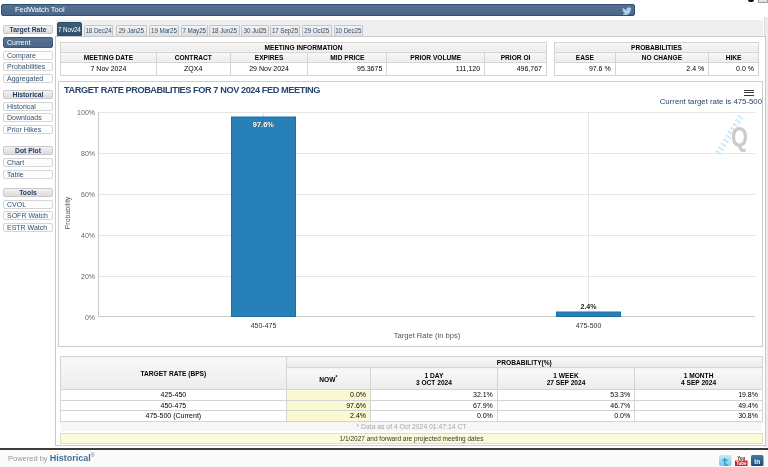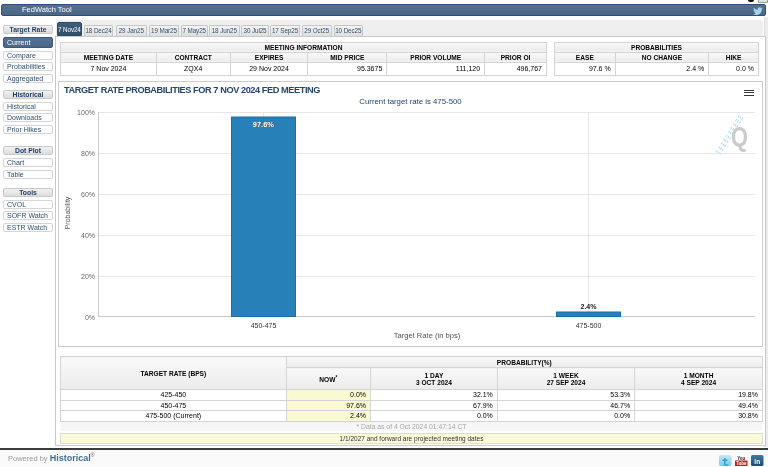--- a/index.html
+++ b/index.html
@@ -1,19 +1,19 @@
 <!DOCTYPE html>
 <html><head>
 <meta charset="utf-8">
 <style>
 * { margin:0; padding:0; box-sizing:border-box; }
 html,body { width:768px; height:467px; background:#fff; font-family:"Liberation Sans", sans-serif; overflow:hidden; }
 .abs { position:absolute; }
 
-#titlebar { left:1px; top:4px; width:765px; height:12px; background:linear-gradient(#55718f,#4a6787); border:1px solid #2f4f72; border-radius:2px; color:#fff; font-size:7.5px; line-height:10.5px; padding-left:20px; }
+#titlebar { left:1px; top:4px; width:634px; height:12px; background:linear-gradient(#55718f,#4a6787); border:1px solid #2f4f72; border-radius:2px; color:#fff; font-size:7.5px; line-height:10.5px; padding-left:13px; }
 
 .sbhead { left:3px; width:50px; height:9px; background:linear-gradient(#f2f2f2,#dcdcdc); border:1px solid #c9c9c9; border-radius:2px; color:#1f3a5f; font-weight:bold; font-size:6.8px; text-align:center; line-height:8px; }
 .sbitem { left:3px; width:50px; height:9px; background:#fdfdfd; border:1px solid #d5d5d5; border-radius:2px; color:#33516e; font-size:7px; line-height:8px; padding-left:3px; }
 .sbsel { background:linear-gradient(#557293,#4a6787); border:1px solid #3a5878; color:#fff; height:11px; line-height:10px; }
 
 .tab { position:absolute; top:24.5px; height:11px; background:linear-gradient(#f4f4f4,#dedede); border:1px solid #c6c6c6; border-bottom:none; border-radius:2px 2px 0 0; color:#33516e; font-size:6.3px; letter-spacing:-0.1px; text-align:center; line-height:10px; white-space:nowrap; }
 .tabsel { top:22px; height:13.5px; background:linear-gradient(#3d5d7c,#2f4f6c); border:1px solid #2b4a64; color:#fff; line-height:13px; }
 
 #container { left:55px; top:35.5px; width:711px; height:410px; border:1px solid #c9c9c9; background:#fff; }
 
@@ -27,21 +27,21 @@
 .yellow { background:#fafad2; }
 .t3 tr:nth-child(1) th { height:10px; }
 .t3 tr:nth-child(2) th { height:10.5px; }
 .t3 td { height:12.5px; }
 .tb tr:nth-child(1) th { height:11px; }
 .tb th.h2 { height:22px; }
 .tb td { height:10.5px; }
 
 #chart { left:58px; top:81px; width:705px; height:266px; border:1px solid #cccccc; background:#fff; }
 #ctitle { left:5px; top:3px; font-size:9.2px; font-weight:bold; color:#26466b; letter-spacing:-0.42px;text-align:center; }
-#csub { left:0; top:14.5px; width:100%; text-align:center; font-size:7.8px; color:#26466b; }
+#csub { left:0; top:14.5px; width:100%; text-align:right; font-size:7.8px; color:#26466b; }
 #menuicon { right:8.5px; top:7.5px; width:9.5px; }
 #menuicon div { height:1.3px; background:#3a3a3a; margin-bottom:1.4px; }
 
 #footline { left:0; top:448px; width:768px; height:2px; background:#3c3c3c; }
 #footer { left:0; top:450px; width:768px; height:17px; background:#fafafa; font-size:7.5px; color:#999; }
 #rightstrip { left:764px; top:17px; width:4px; height:430px; background:#ececec; border-left:1px solid #dcdcdc; }
 </style>
 </head>
 <body>
 <div id="rightstrip" class="abs"></div>

